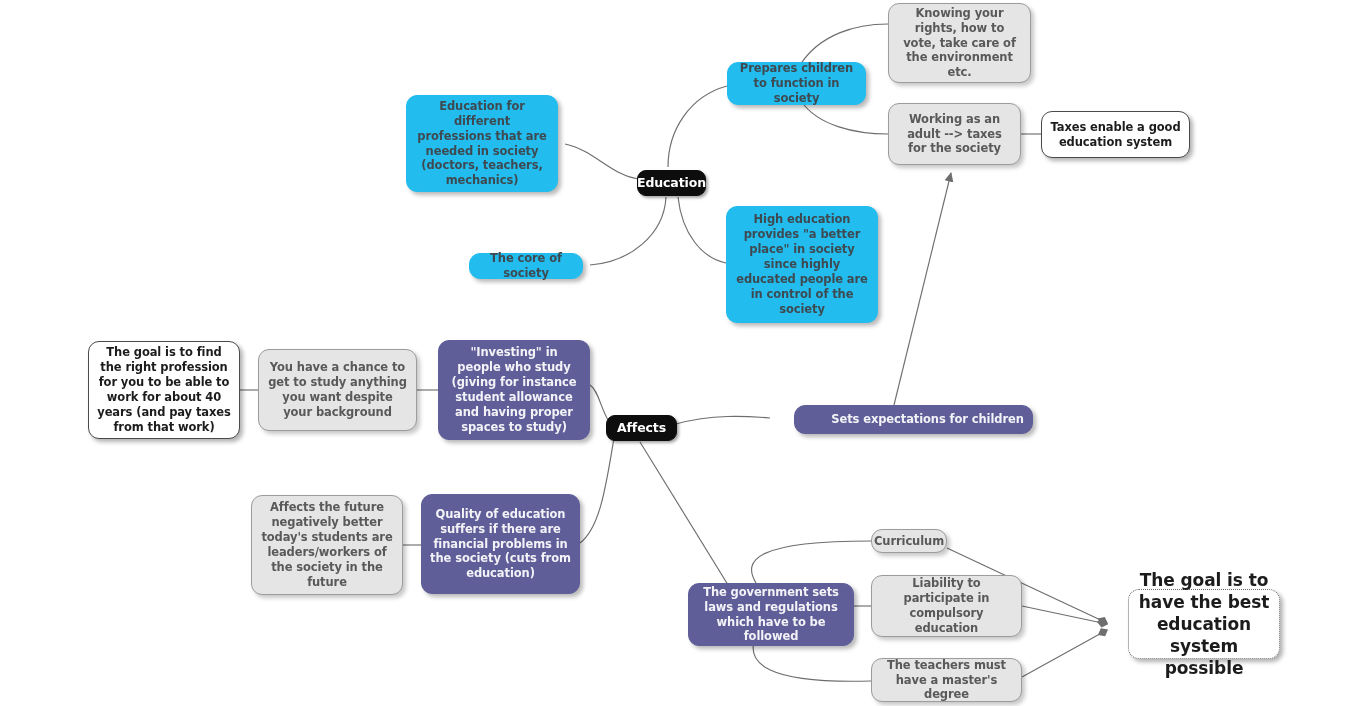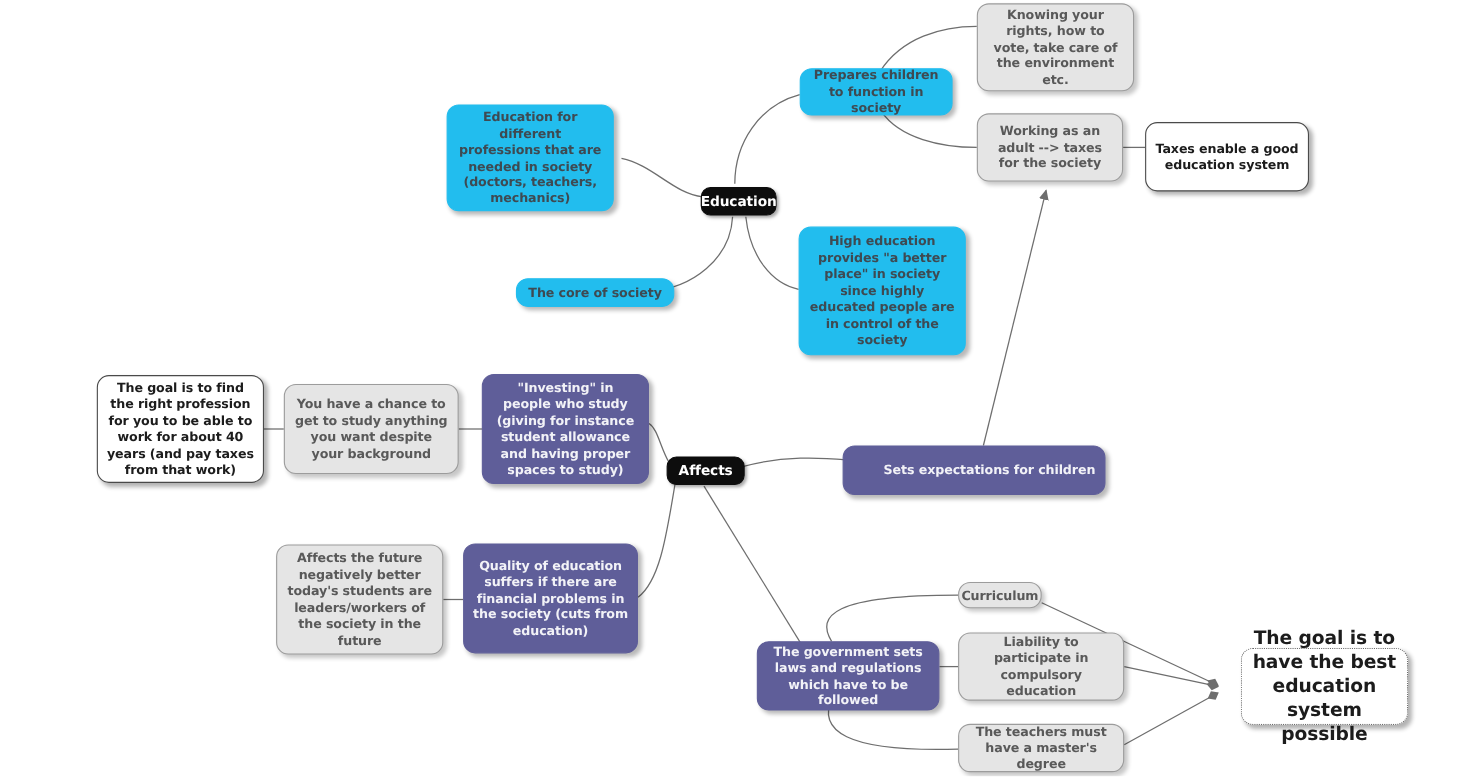--- a/index.html
+++ b/index.html
@@ -144,37 +144,37 @@
   </div>
 
   <div class="node cyan" style="left:727px; top:62px; width:139px; height:43px;">
     <span class="nlabel">Prepares children to function in society</span>
   </div>
 
   <div class="node cyan" style="left:406px; top:95px; width:152px; height:97px;">
     <span class="nlabel">Education for different professions that are needed in society (doctors, teachers, mechanics)</span>
   </div>
 
-  <div class="node cyan" style="left:469px; top:253px; width:144px; height:26px;">
+  <div class="node cyan" style="left:469px; top:253px; width:114px; height:26px;">
     <span class="nlabel">The core of society</span>
   </div>
 
   <div class="node cyan" style="left:726px; top:206px; width:152px; height:117px;">
     <span class="nlabel">High education provides "a better place" in society since highly educated people are in control of the society</span>
   </div>
 
   <div class="node grey" style="left:888px; top:3px; width:143px; height:80px;">
     <span class="nlabel">Knowing your rights, how to vote, take care of the environment etc.</span>
   </div>
 
   <div class="node grey" style="left:888px; top:103px; width:133px; height:62px;">
     <span class="nlabel">Working as an adult --&gt; taxes for the society</span>
   </div>
 
-  <div class="node white" style="left:1041px; top:111px; width:149px; height:63px;">
+  <div class="node white" style="left:1041px; top:111px; width:149px; height:47px;">
     <span class="nlabel">Taxes enable a good education system</span>
   </div>
 
   <div class="node white" style="left:88px; top:341px; width:152px; height:98px;">
     <span class="nlabel">The goal is to find the right profession for you to be able to work for about 40 years (and pay taxes from that work)</span>
   </div>
 
   <div class="node grey" style="left:258px; top:349px; width:159px; height:82px;">
     <span class="nlabel">You have a chance to get to study anything you want despite your background</span>
   </div>
@@ -184,21 +184,21 @@
   </div>
 
   <div class="node grey" style="left:251px; top:495px; width:152px; height:100px;">
     <span class="nlabel">Affects the future negatively better today's students are leaders/workers of the society in the future</span>
   </div>
 
   <div class="node purple" style="left:421px; top:494px; width:159px; height:100px;">
     <span class="nlabel">Quality of education suffers if there are financial problems in the society (cuts from education)</span>
   </div>
 
-  <div class="node purple" style="left:766px; top:405px; width:239px; height:45px;padding-left:36px;">
+  <div class="node purple" style="left:794px; top:405px; width:239px; height:29px;padding-left:36px;">
     <span class="nlabel">Sets expectations for children</span>
   </div>
 
   <div class="node purple" style="left:688px; top:583px; width:166px; height:63px;">
     <span class="nlabel">The government sets laws and regulations which have to be followed</span>
   </div>
 
   <div class="node grey" style="left:871px; top:529px; width:76px; height:24px;">
     <span class="nlabel">Curriculum</span>
   </div>

